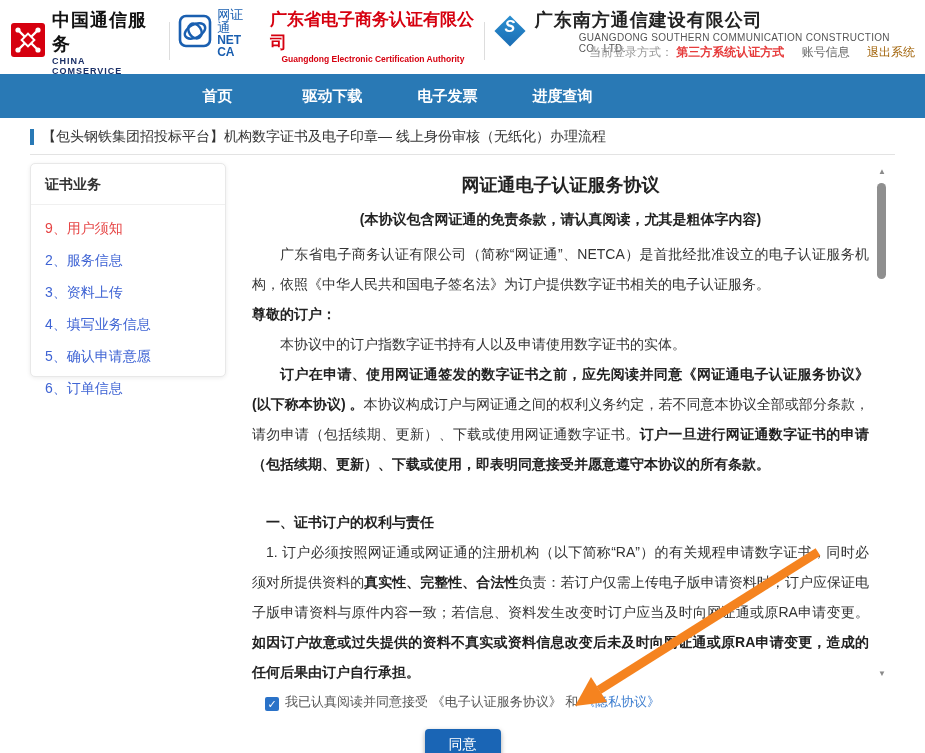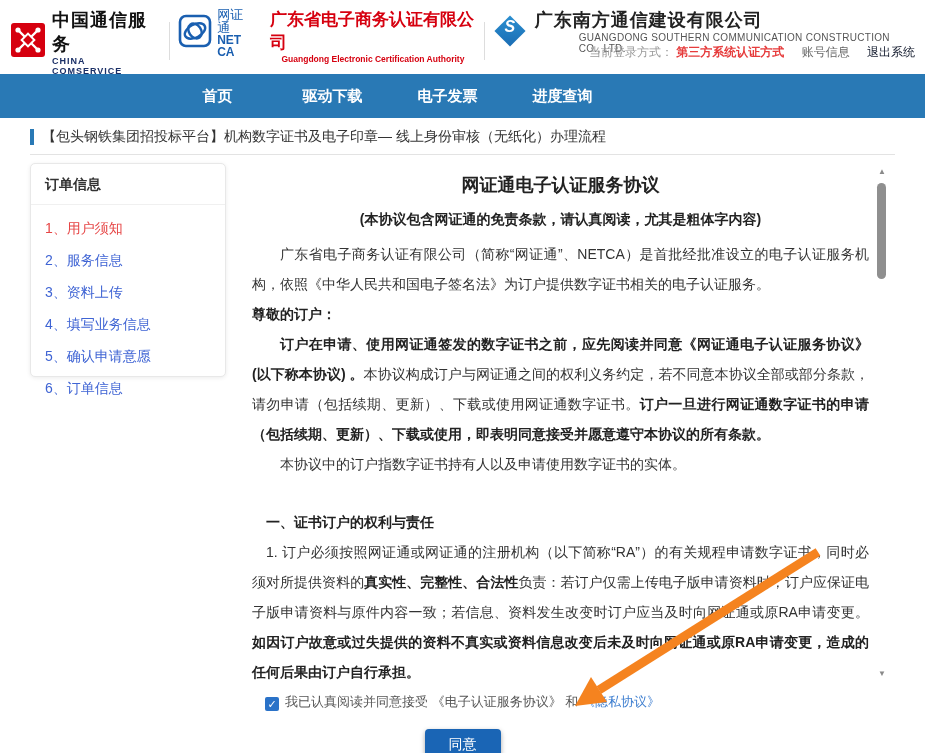--- a/index.html
+++ b/index.html
@@ -20,21 +20,21 @@
   .gdca { margin-left:8px; }
   .gdca-title { font-size:17px; font-weight:bold; color:#d6000f; }
   .gdca-sub { font-size:8.5px; font-weight:bold; color:#d6000f; text-align:center; }
   .southern { margin-left:8px; }
   .southern-title { font-size:18px; font-weight:bold; color:#222; letter-spacing:1px; }
   .southern-sub { font-size:10px; color:#555; letter-spacing:0.3px;padding-left:44px; }
   .sep { width:1px; height:38px; background:#ddd; margin:0 8px; align-self:center; }
   .login-info { position:absolute; right:10px; top:44px; font-size:12px; color:#999; white-space:nowrap; }
   .login-info .method { color:#e63c3c; font-weight:bold; margin-right:14px; }
   .login-info .account { color:#666; margin-right:14px; cursor:pointer; }
-  .login-info .logout { color:#0f172a; cursor:pointer;text-align:center; }
+  .login-info .logout { color:#a16207; cursor:pointer;text-align:center; }
 
   
   .diamond-wrap { width:34px; height:34px; position:relative; }
   .diamond { position:absolute; left:6px; top:6px; width:22px; height:22px;
     background:linear-gradient(135deg,#2a8fd0 0%,#1b6db4 100%); transform:rotate(45deg); }
   .diamond-s { position:absolute; left:0; top:4px; width:34px; text-align:center;
     color:#fff; font-weight:bold; font-size:16px; font-style:italic; }
 
   
   .navbar { height:44px; background:#2979b5; display:flex; align-items:center; }
@@ -171,40 +171,40 @@
   </div>
 
   <div class="breadcrumb">
     <span class="crumb-bar"></span>
     <span class="crumb-text">【包头钢铁集团招投标平台】机构数字证书及电子印章— 线上身份审核（无纸化）办理流程</span>
   </div>
 
   <div class="main">
 
     <div class="sidebar">
-      <div class="sidebar-title">订单信息</div>
+      <div class="sidebar-title">证书业务</div>
       <ul class="sidebar-list">
-          <li class="sidebar-item active">1、用户须知</li>
+          <li class="sidebar-item active">9、用户须知</li>
           <li class="sidebar-item">2、服务信息</li>
           <li class="sidebar-item">3、资料上传</li>
           <li class="sidebar-item">4、填写业务信息</li>
           <li class="sidebar-item">5、确认申请意愿</li>
           <li class="sidebar-item">6、订单信息</li>
         </ul>
     </div>
 
     <div class="content-wrap">
       <div class="scroll-area">
         <div class="agr-title">网证通电子认证服务协议</div>
         <div class="agr-subtitle">(本协议包含网证通的免责条款，请认真阅读，尤其是粗体字内容)</div>
         <div class="agr-body">
             <p class="agr-p" style="text-indent: 2em;"><span>广东省电子商务认证有限公司（简称“网证通”、NETCA）是首批经批准设立的电子认证服务机构，依照《中华人民共和国电子签名法》为订户提供数字证书相关的电子认证服务。</span></p>
             <p class="agr-p" style="text-indent: 0em;"><b>尊敬的订户：</b></p>
+            <p class="agr-p" style="text-indent: 2em;"><span>本协议中的订户指数字证书持有人以及申请使用数字证书的实体。</span></p>
             <p class="agr-p" style="text-indent: 2em;"><b>订户在申请、使用网证通签发的数字证书之前，应先阅读并同意《网证通电子认证服务协议》 (以下称本协议) 。</b><span>本协议构成订户与网证通之间的权利义务约定，若不同意本协议全部或部分条款，请勿申请（包括续期、更新）、下载或使用网证通数字证书。</span><b>订户一旦进行网证通数字证书的申请（包括续期、更新）、下载或使用，即表明同意接受并愿意遵守本协议的所有条款。</b></p>
-            <p class="agr-p" style="text-indent: 2em;"><span>本协议中的订户指数字证书持有人以及申请使用数字证书的实体。</span></p>
             <p class="agr-p gap-top" style="text-indent: 1em;"><b>一、证书订户的权利与责任</b></p>
             <p class="agr-p" style="text-indent: 1em;"><span>1. 订户必须按照网证通或网证通的注册机构（以下简称“RA”）的有关规程申请数字证书，同时必须对所提供资料的</span><b>真实性、完整性、合法性</b><span>负责：若订户仅需上传电子版申请资料时，订户应保证电子版申请资料与原件内容一致；若信息、资料发生改变时订户应当及时向网证通或原RA申请变更。</span><b>如因订户故意或过失提供的资料不真实或资料信息改变后未及时向网证通或原RA申请变更，造成的任何后果由订户自行承担。</b></p>
           </div>
       </div>
       <div class="scrollbar">
         <div class="sb-arrow sb-up">▲</div>
         <div class="sb-thumb"></div>
         <div class="sb-arrow sb-down">▼</div>
       </div>
     </div>

